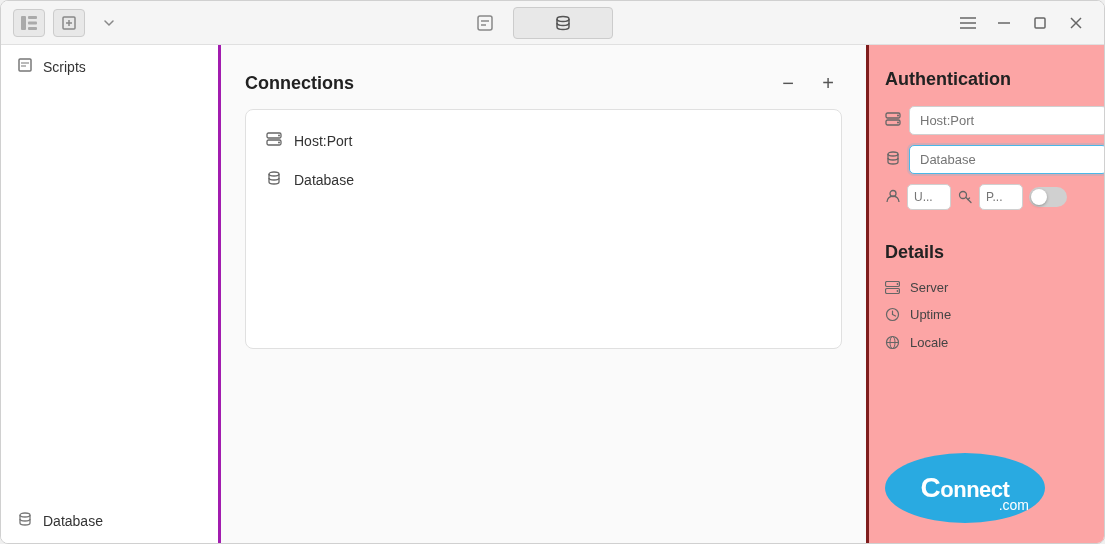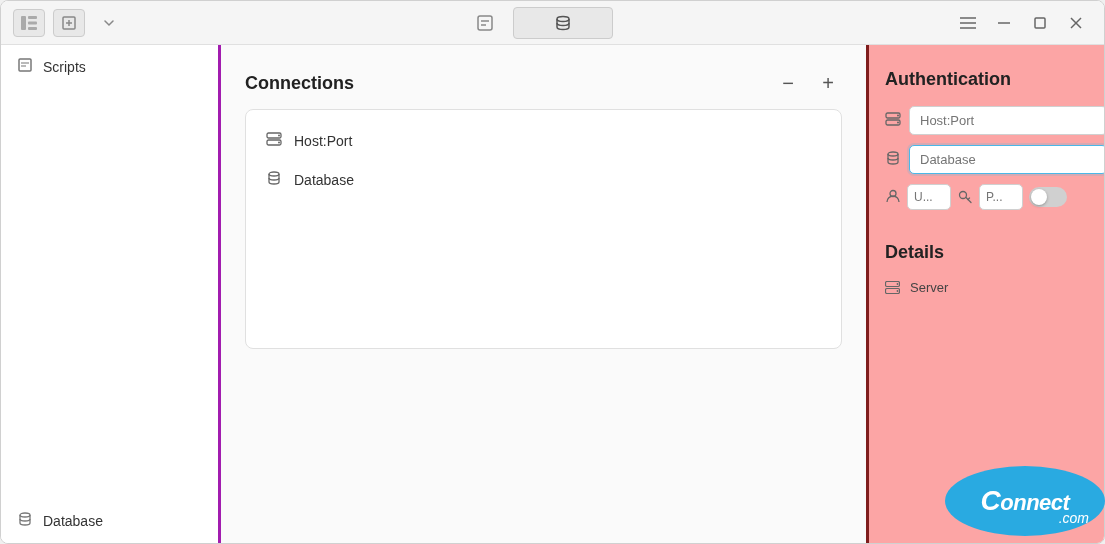--- a/index.html
+++ b/index.html
@@ -281,30 +281,29 @@
       color: #444;
     }
     .details-row .icon {
       font-size: 15px;
       color: #555;
     }
 
     
     .watermark {
       position: absolute;
-      bottom: 3px;
+      bottom: 16px;
       right: 0;
       width: 220px;
       height: 80px;
       display: flex;
       align-items: center;
-      justify-content: flex-end;
+      justify-content: flex-start;
       pointer-events: none;
       z-index: 10;
-      font-style: italic;
     }
     .watermark-circle {
       width: 160px;
       height: 70px;
       background: #29aae1;
       border-radius: 50%;
       display: flex;
       align-items: center;
       justify-content: center;
       position: relative;
@@ -519,21 +518,41 @@
               <rect x="0.5" y="0.5" width="14" height="5" rx="1.5" stroke="#666" stroke-width="1.2" fill="none"></rect>
               <rect x="0.5" y="7.5" width="14" height="5" rx="1.5" stroke="#666" stroke-width="1.2" fill="none"></rect>
               <circle cx="12.5" cy="3" r="0.9" fill="#666"></circle>
               <circle cx="12.5" cy="10" r="0.9" fill="#666"></circle>
             </svg>
           </span>
           <span>Server</span>
         </div>
 
 
-
+        <div class="details-row">
+          <span class="icon">
+            <svg width="15" height="15" viewBox="0 0 15 15" fill="none">
+              <circle cx="7.5" cy="7.5" r="6" stroke="#666" stroke-width="1.2" fill="none"></circle>
+              <line x1="7.5" y1="4" x2="7.5" y2="7.5" stroke="#666" stroke-width="1.2" stroke-linecap="round"></line>
+              <line x1="7.5" y1="7.5" x2="10.5" y2="9" stroke="#666" stroke-width="1.2" stroke-linecap="round"></line>
+            </svg>
+          </span>
+          <span>Uptime</span>
+        </div>
+
+        <div class="details-row">
+          <span class="icon">
+            <svg width="15" height="15" viewBox="0 0 15 15" fill="none">
+              <circle cx="7.5" cy="7.5" r="6" stroke="#666" stroke-width="1.2" fill="none"></circle>
+              <ellipse cx="7.5" cy="7.5" rx="2.5" ry="6" stroke="#666" stroke-width="1" fill="none"></ellipse>
+              <line x1="1.5" y1="7.5" x2="13.5" y2="7.5" stroke="#666" stroke-width="1"></line>
+            </svg>
+          </span>
+          <span>Locale</span>
+        </div>
       </div>
     </div>
   </div>
 </div>
 
 <div class="watermark">
   <div class="watermark-circle">
     <span class="watermark-text">
       <span class="c-letter">C</span><span>onnect</span>
     </span>

